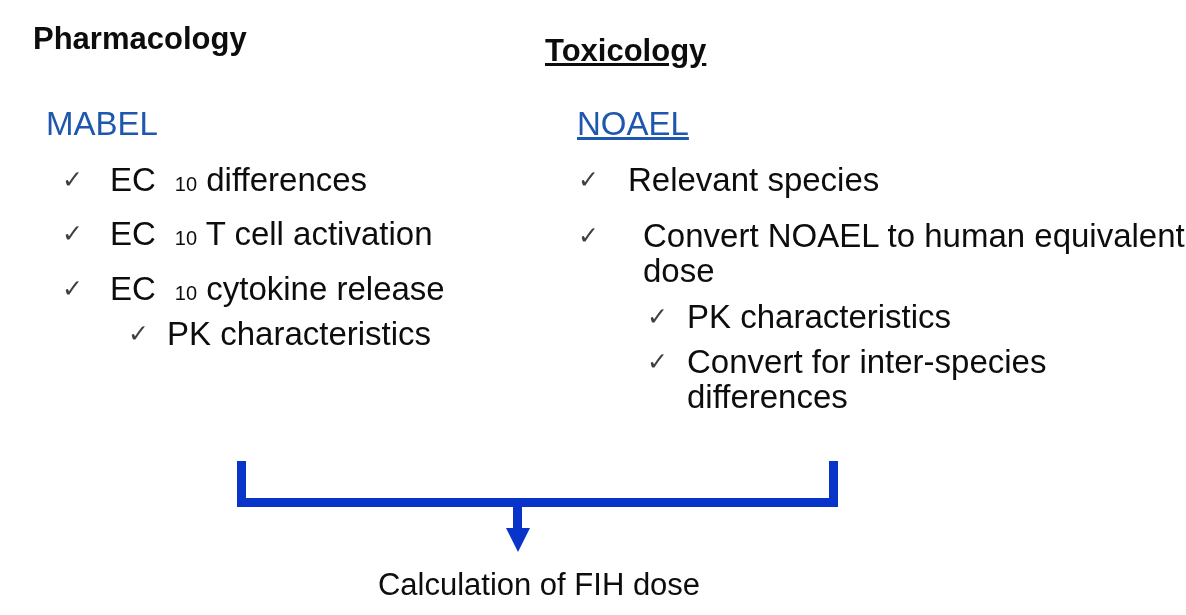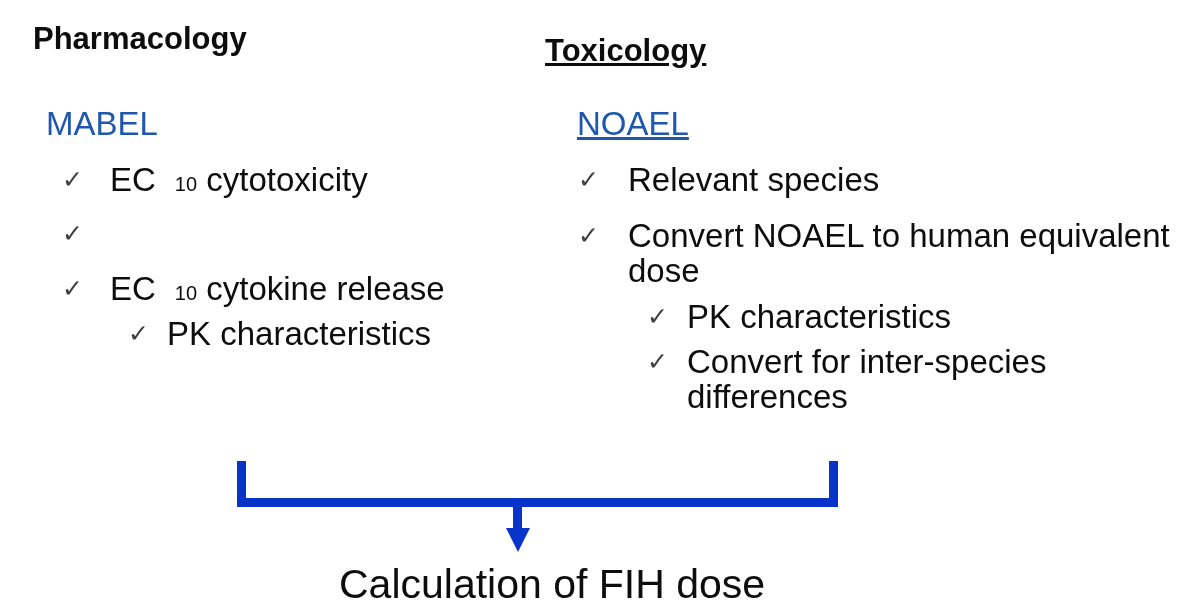--- a/index.html
+++ b/index.html
@@ -50,59 +50,61 @@
     background:var(--bracket-blue,#0834ca);
   }
   .arrowhead {
     left:506px; top:528px; width:0; height:0;
     border-left:12px solid transparent;
     border-right:12px solid transparent;
     border-top:24px solid var(--bracket-blue,#0834ca);
   }
   .outcome {
     left:339px; top:567px; width:400px;
-    font-size:41px; line-height:35px;
+    text-align:center;
+    font-size:31px; line-height:35px;
     color:var(--text,#0d0d0d);
     white-space:nowrap;
   }
 </style>
 </head>
 <body>
 
 <div>
 
   <div class="abs heading" style="left:33px; top:23px;">Pharmacology</div>
   <div class="abs heading" style="left:545px; top:35px;text-decoration:underline;">Toxicology</div>
 
   <div class="abs subheading" style="left:46px; top:107px;">MABEL</div>
   <div class="abs subheading" style="left:577px; top:107px;text-decoration:underline;">NOAEL</div>
 
   <div class="abs row" style="left:62px; top:162px;">
     <span class="check w48">✓</span>
-    <span class="itemtext"><span>EC</span><span class="sub10">10</span><span> cytotoxicity</span></span>
+    <span class="itemtext"><span>EC</span><span class="sub10">10</span><span> differences</span></span>
   </div>
   <div class="abs row" style="left:62px; top:216px;">
     <span class="check w48">✓</span>
+    <span class="itemtext"><span>EC</span><span class="sub10">10</span><span> T cell activation</span></span>
   </div>
   <div class="abs row" style="left:62px; top:271px;">
     <span class="check w48">✓</span>
     <span class="itemtext"><span>EC</span><span class="sub10">10</span><span> cytokine release</span></span>
   </div>
   <div class="abs row" style="left:128px; top:316px;">
     <span class="check w39">✓</span>
     <span class="itemtext">PK characteristics</span>
   </div>
 
   <div class="abs row" style="left:578px; top:162px;">
     <span class="check w50">✓</span>
     <span class="itemtext">Relevant species</span>
   </div>
   <div class="abs row" style="left:578px; top:218px;">
     <span class="check w50">✓</span>
-    <span class="itemtext" style="max-width:565px;">Convert NOAEL to human equivalent dose</span>
+    <span class="itemtext" style="max-width:565px;margin-left:15px;">Convert NOAEL to human equivalent dose</span>
   </div>
   <div class="abs row" style="left:647px; top:299px;">
     <span class="check w40">✓</span>
     <span class="itemtext">PK characteristics</span>
   </div>
   <div class="abs row" style="left:647px; top:344px;">
     <span class="check w40">✓</span>
     <span class="itemtext" style="max-width:400px;">Convert for inter-species differences</span>
   </div>
 

